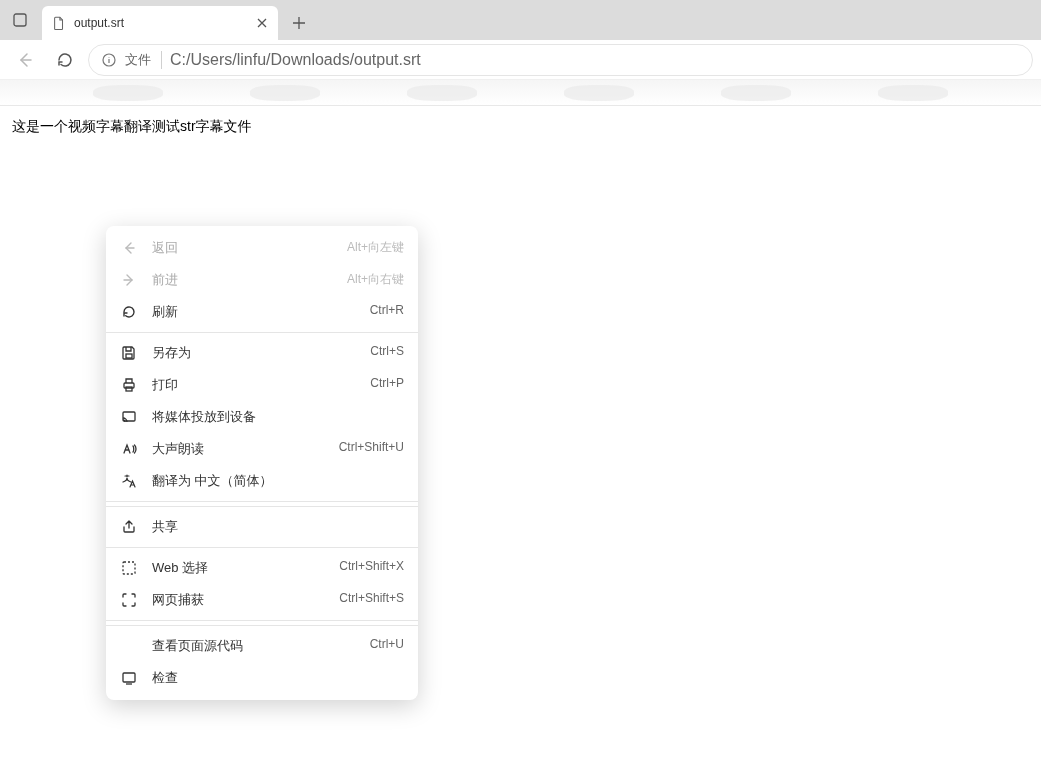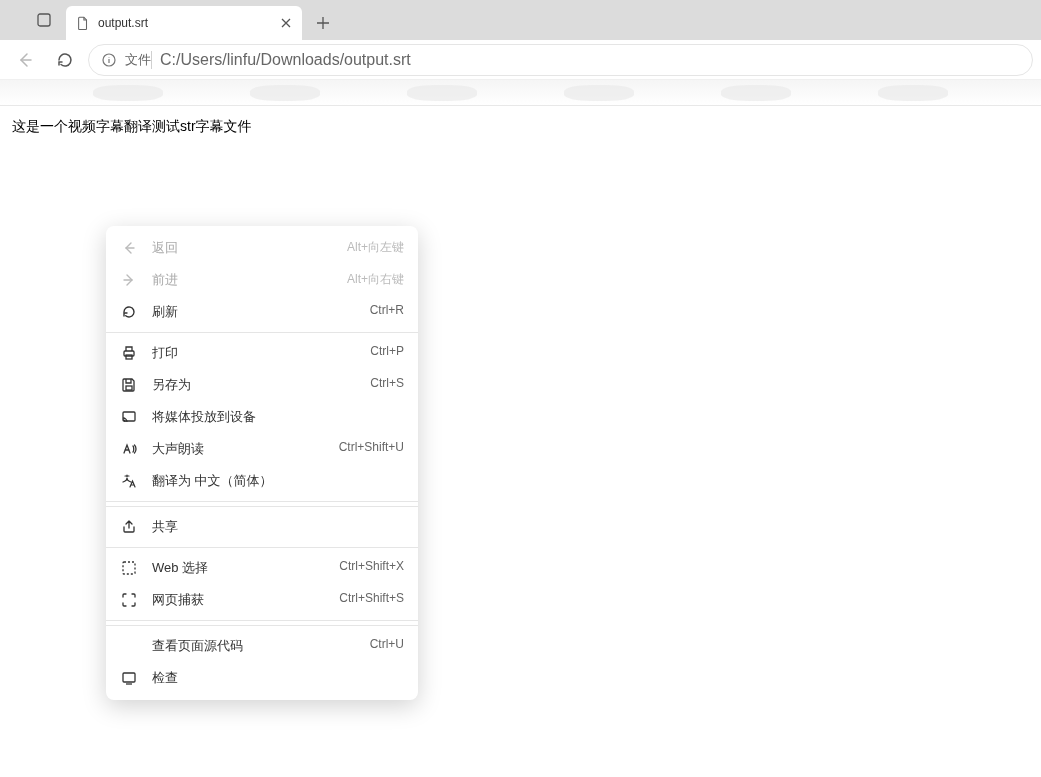--- a/index.html
+++ b/index.html
@@ -13,21 +13,21 @@
       height: 777px;
       background: #ffffff;
       overflow: hidden;
       position: relative;
     }
     .titlebar {
       height: 40px;
       background: #dcdcdc;
       display: flex;
       align-items: flex-end;
-      padding-left: 24px;
+      padding-left: 0;
     }
     .titlebar-icon {
       width: 40px;
       height: 40px;
       display: flex;
       align-items: center;
       justify-content: center;
     }
     .tab {
       background: #ffffff;
@@ -90,20 +90,21 @@
       border-radius: 16px;
       display: flex;
       align-items: center;
       padding: 0 12px;
       gap: 8px;
       border: 1px solid #e5e5e5;
     }
     .address-label {
       font-size: 13px;
       color: #666;
+      padding-right: 10px;
       border-right: 1px solid #d0d0d0;
     }
     .address-path {
       font-size: 16px;
       color: #666;
       flex: 1;
     }
     .shadow-strip {
       height: 26px;
       background: linear-gradient(to bottom, #f5f5f5, #ffffff);
@@ -278,38 +279,38 @@
           <path d="M3 12v-3h3"></path>
         </svg>
     </span>
     <span class="mi-label">刷新</span>
     <span class="mi-shortcut">Ctrl+R</span>
   </div>
   <div class="menu-divider"></div>
   <div class="menu-item">
     <span class="mi-icon">
       <svg width="16" height="16" viewBox="0 0 16 16" fill="none" stroke="#333" stroke-width="1.3">
+          <path d="M3 2h8l2 2v9a1 1 0 0 1-1 1H3a1 1 0 0 1-1-1V3a1 1 0 0 1 1-1z"></path>
+          <path d="M5 2v4h5V2"></path>
+          <rect x="5" y="9" width="6" height="4"></rect>
+        </svg>
+    </span>
+    <span class="mi-label">另存为</span>
+    <span class="mi-shortcut">Ctrl+S</span>
+  </div>
+  <div class="menu-item">
+    <span class="mi-icon">
+      <svg width="16" height="16" viewBox="0 0 16 16" fill="none" stroke="#333" stroke-width="1.3">
           <rect x="3" y="6" width="10" height="5" rx="1"></rect>
           <path d="M5 6V2h6v4"></path>
           <rect x="5" y="10" width="6" height="4"></rect>
         </svg>
     </span>
     <span class="mi-label">打印</span>
     <span class="mi-shortcut">Ctrl+P</span>
-  </div>
-  <div class="menu-item">
-    <span class="mi-icon">
-      <svg width="16" height="16" viewBox="0 0 16 16" fill="none" stroke="#333" stroke-width="1.3">
-          <path d="M3 2h8l2 2v9a1 1 0 0 1-1 1H3a1 1 0 0 1-1-1V3a1 1 0 0 1 1-1z"></path>
-          <path d="M5 2v4h5V2"></path>
-          <rect x="5" y="9" width="6" height="4"></rect>
-        </svg>
-    </span>
-    <span class="mi-label">另存为</span>
-    <span class="mi-shortcut">Ctrl+S</span>
   </div>
   <div class="menu-item">
     <span class="mi-icon">
       <svg width="16" height="16" viewBox="0 0 16 16" fill="none" stroke="#333" stroke-width="1.3">
           <rect x="2" y="3" width="12" height="9" rx="1"></rect>
           <path d="M2 13a4 4 0 0 1 4 4" transform="translate(0,-4)"></path>
           <path d="M2 13a2 2 0 0 1 2 2" transform="translate(0,-2)"></path>
         </svg>
     </span>
     <span class="mi-label">将媒体投放到设备</span>

